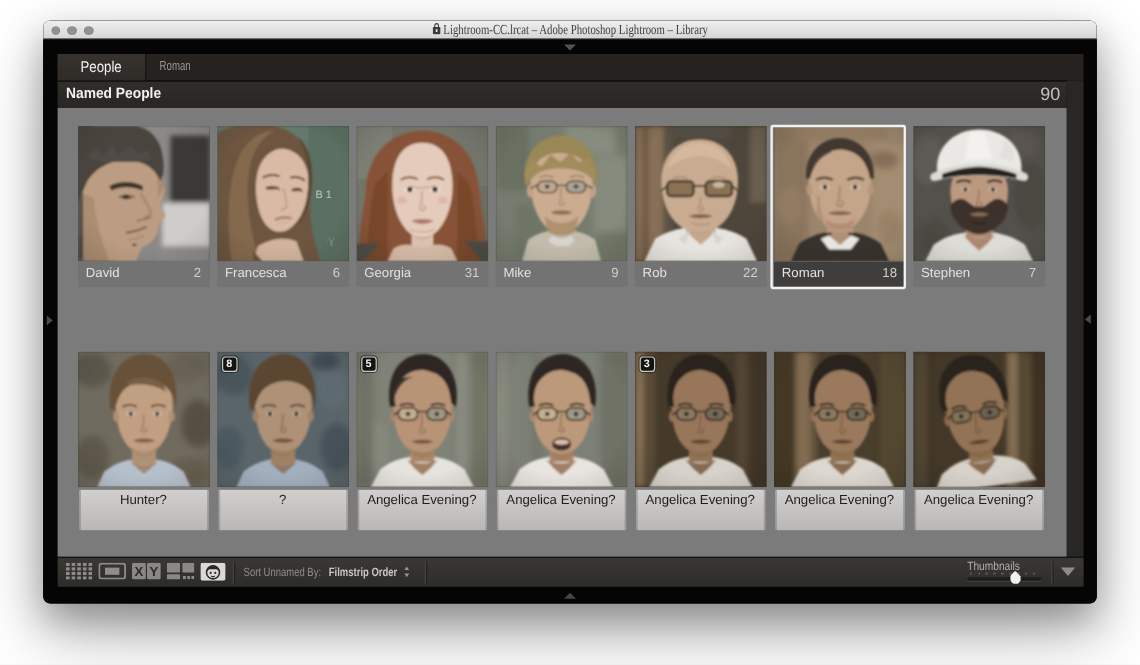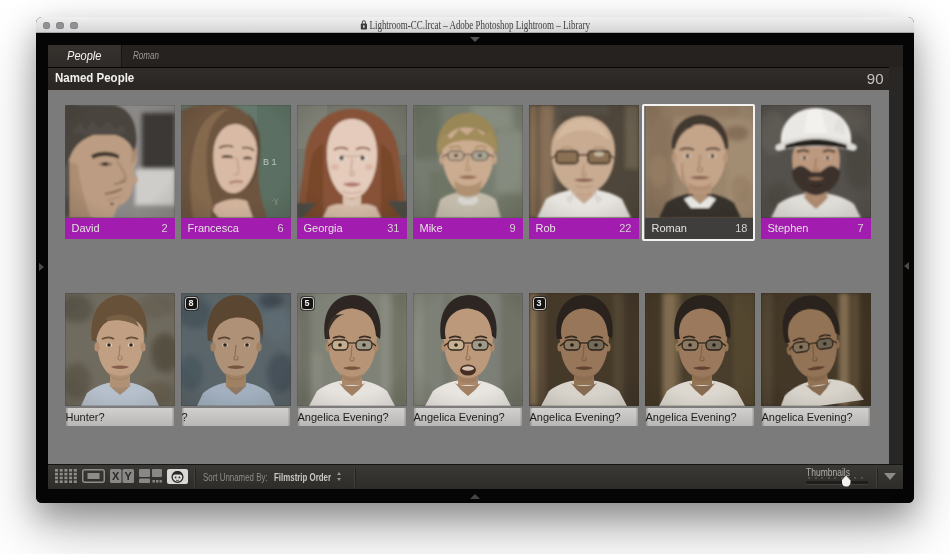--- a/index.html
+++ b/index.html
@@ -14,21 +14,21 @@
     border-bottom:1px solid #a6a6a6;font-family:Liberation Serif, serif; }
   .tl { position:absolute; top:4.6px; width:7.4px; height:7.4px; border-radius:50%;
     background:#909095; box-shadow:inset 0 0 0 0.5px #7a7a80; }
   #title { position:absolute; top:1.5px; left:0; width:100%; text-align:center;
     font-size:11.5px; color:#3e3e3e; letter-spacing:0; transform:scaleX(0.78); }
   #content { position:absolute; left:0; top:16px; width:878px; height:470px;
     background:#050505; border-radius:0 0 6px 6px; overflow:hidden; }
   
   .tri { position:absolute; width:0; height:0; }
   #bcrumb { position:absolute; left:11.5px; top:12px; width:855px; height:21.5px;
-    background:#252220;font-style:italic; }
+    background:#252220; }
   #ptab { position:absolute; left:0; top:0; width:74px; height:21.5px;
     background:linear-gradient(#36332f,#2e2b28); border-right:1px solid #171512;
     color:#f2f2f2; font-size:13px; text-align:center; line-height:21px; }
   #ptab span { display:inline-block; transform:scaleX(0.85); }
   #roman-bc { position:absolute; left:85.5px; top:0; height:21.5px; color:#9b9895;
     font-size:11px; line-height:21px; transform:scaleX(0.73); transform-origin:0 50%; }
   #namedbar { position:absolute; left:11.5px; top:34.5px; width:841px; height:22.5px;
     background:linear-gradient(#302d2a,#282522); color:#f2f2f0;padding-left:19px; }
   #unnamedbar { position:absolute; left:11.5px; top:223.5px; width:841px; height:20.5px;
     background:linear-gradient(#302d2a,#282522); color:#f2f2f0; }
@@ -42,26 +42,26 @@
     background:#292725; }
   
   .tile { position:absolute; width:110px; }
   .photo { position:absolute; left:0; top:0; width:110px; height:113px; overflow:hidden; background:#777; }
   .photo::after { content:""; position:absolute; left:0; top:0; width:110px; height:113px;
     box-shadow:inset 0 0 0 1px rgba(40,38,34,0.18);
     background:radial-gradient(ellipse 80% 75% at 50% 45%, rgba(0,0,0,0) 60%, rgba(20,16,10,0.16) 100%); }
   .photo svg { filter:saturate(0.88); }
   .photo svg { display:block; }
   .nbar { position:absolute; left:0; top:113px; width:110px; height:21px;
-    background:#a21caf; color:#e4e2e0; font-size:11px; line-height:21px; }
+    background:#737373; color:#e4e2e0; font-size:11px; line-height:21px; }
   .nbar .nm { position:absolute; left:7px; top:0; }
   .nbar .ct { position:absolute; right:7px; top:0; color:#d2d0ce; }
-  .ubtn { position:absolute; left:0; top:113.5px; width:110px; height:20px;
+  .ubtn { position:absolute; left:0; top:113.5px; width:110px; height:36px;
     background:linear-gradient(#d2d0ce,#b9b7b5); border:1px solid #7d7b79; border-radius:2px;
-    color:#1d1d1d; font-size:11px; text-align:left; line-height:18px;
+    color:#1d1d1d; font-size:11px; text-align:center; line-height:18px;
     box-shadow:inset 1.5px 0 0 rgba(110,110,110,0.4), inset -1.5px 0 0 rgba(110,110,110,0.4); }
   .badge { position:absolute; width:13px; height:13px; background:#161412;
     border:1px solid #c9c7c5; border-radius:3px; color:#f2f2f2; font-size:9px;
     font-weight:bold; text-align:center; line-height:11.5px; z-index:5;
     box-shadow:0 0 0 1px rgba(20,18,16,0.55); transform:translateZ(0); }
   #selbox { position:absolute; left:605.5px; top:70.5px; width:113px; height:137.5px;
     border:2.5px solid #f2f2f2; border-radius:2px; z-index:4; }
   
   #toolbar { position:absolute; left:11.5px; top:430.5px; width:855px; height:25.5px;
     background:linear-gradient(#3a3835,#2e2c29); border-top:1px solid #141414; }

